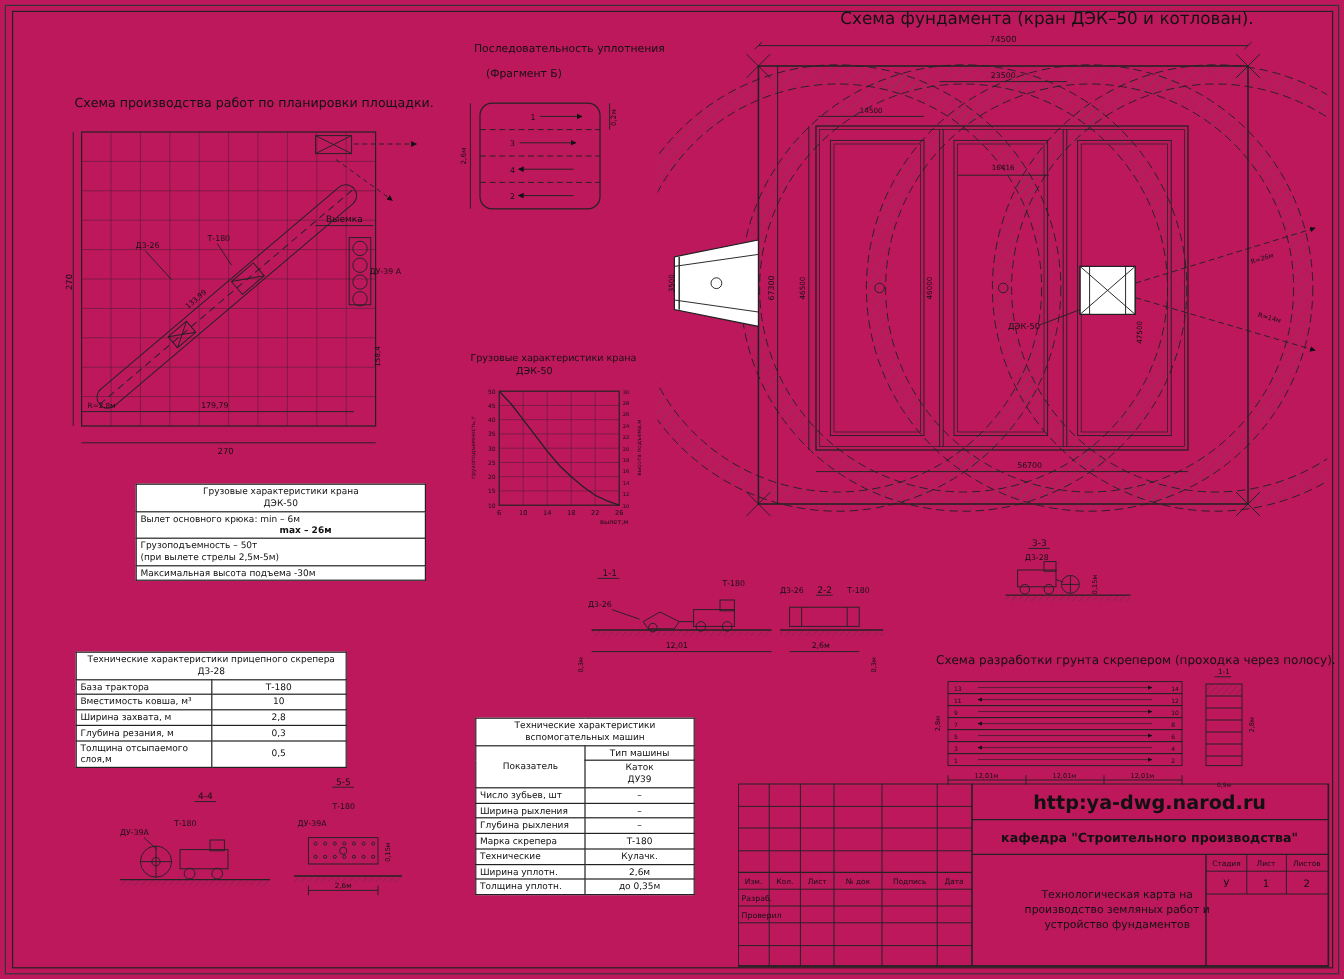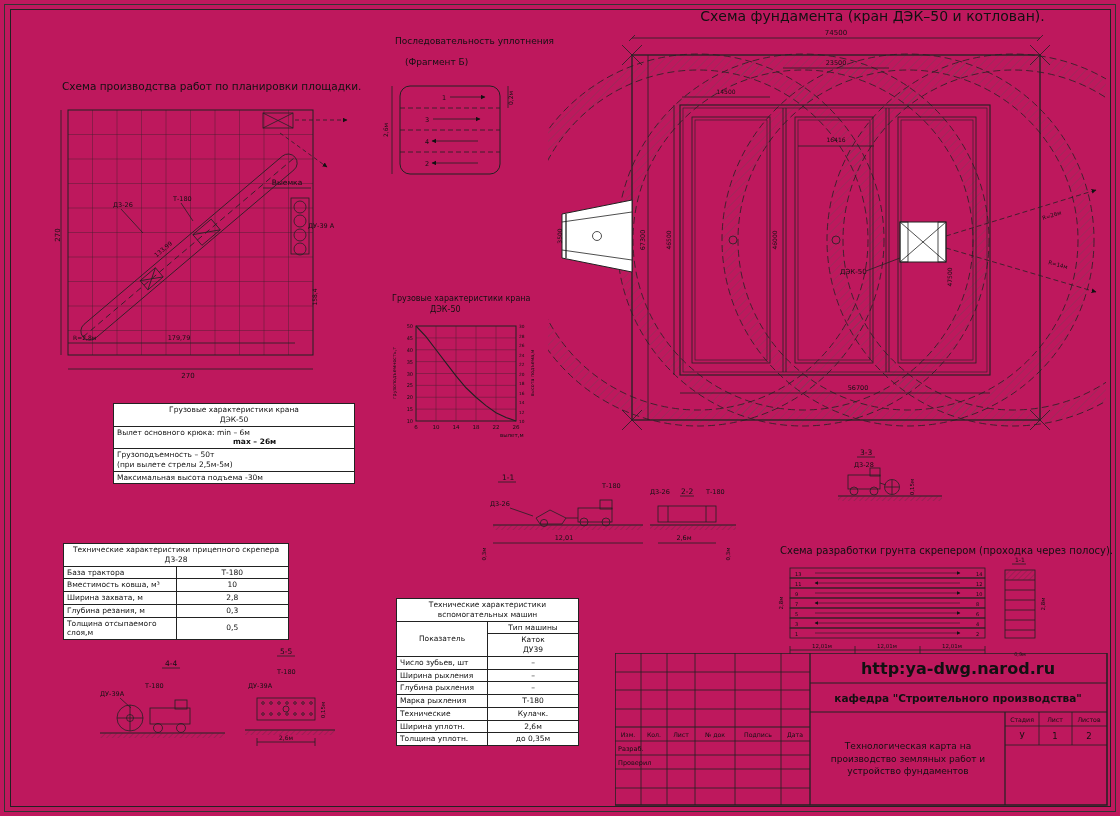--- a/index.html
+++ b/index.html
@@ -277,21 +277,21 @@
     </tr>
     <tr>
       <td>Ширина рыхления</td>
       <td class="c">–</td>
     </tr>
     <tr>
       <td>Глубина рыхления</td>
       <td class="c">–</td>
     </tr>
     <tr>
-      <td>Марка рыхления</td>
+      <td>Марка скрепера</td>
       <td class="c">Т-180</td>
     </tr>
     <tr>
       <td>Технические</td>
       <td class="c">Кулачк.</td>
     </tr>
     <tr>
       <td>Ширина уплотн.</td>
       <td class="c">2,6м</td>
     </tr>
@@ -611,15 +611,15 @@
       <text x="3" y="98" font-size="6.5">Разраб.</text>
       <text x="3" y="112" font-size="6.5">Проверил</text>
       <text x="407" y="69" font-size="6.2" text-anchor="middle">Стадия</text>
       <text x="440" y="69" font-size="6.2" text-anchor="middle">Лист</text>
       <text x="474" y="69" font-size="6.2" text-anchor="middle">Листов</text>
       <text x="407" y="86" font-size="8.5" text-anchor="middle">У</text>
       <text x="440" y="86" font-size="8.5" text-anchor="middle">1</text>
       <text x="474" y="86" font-size="8.5" text-anchor="middle">2</text>
     </g>
   </svg>
-  <div class="doc-title" style="left:812px;top:718px;width:192px;height:82px;">Технологическая карта на производство земляных работ и устройство фундаментов</div>
+  <div class="doc-title" style="left:812px;top:718px;width:192px;height:82px;padding-left:23px;">Технологическая карта на производство земляных работ и устройство фундаментов</div>
 
 </div>
 
 </body></html>

